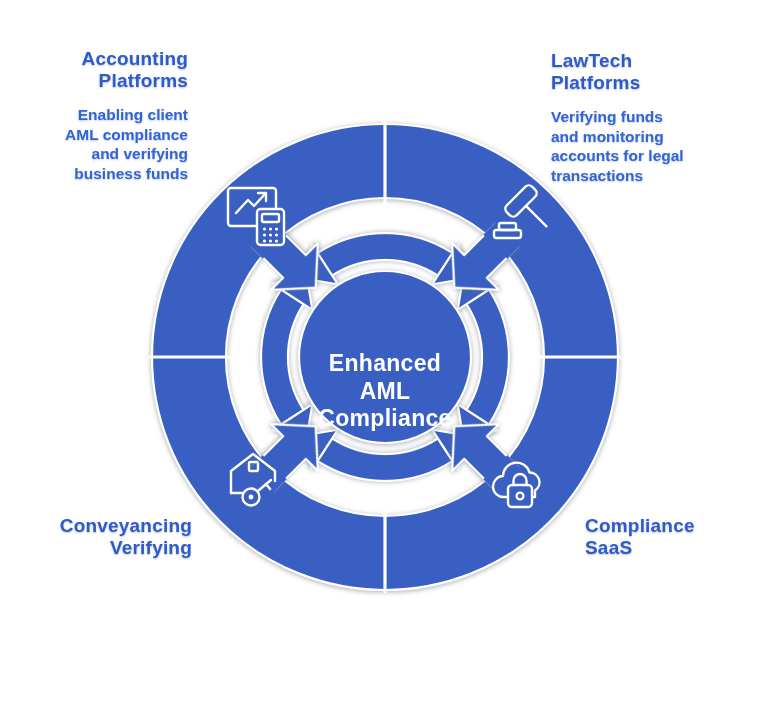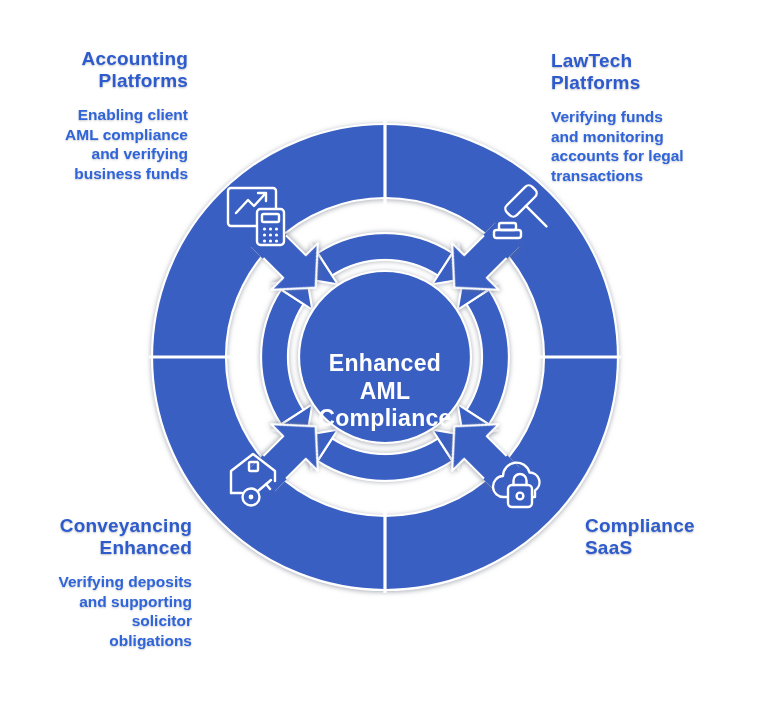--- a/index.html
+++ b/index.html
@@ -161,25 +161,21 @@
     <div class="heading">LawTech
 Platforms</div>
     <div class="body">Verifying funds
 and monitoring
 accounts for legal
 transactions</div>
   </div>
 
   <div class="corner bl align-right">
     <div class="heading">Conveyancing
-Enhanced</div>
-    <div class="body">Verifying deposits
-and supporting
-solicitor
-obligations</div>
+Verifying</div>
   </div>
 
   <div class="corner br align-left">
     <div class="heading">Compliance
 SaaS</div>
   </div>
 
 </div>
 
 </body></html>

